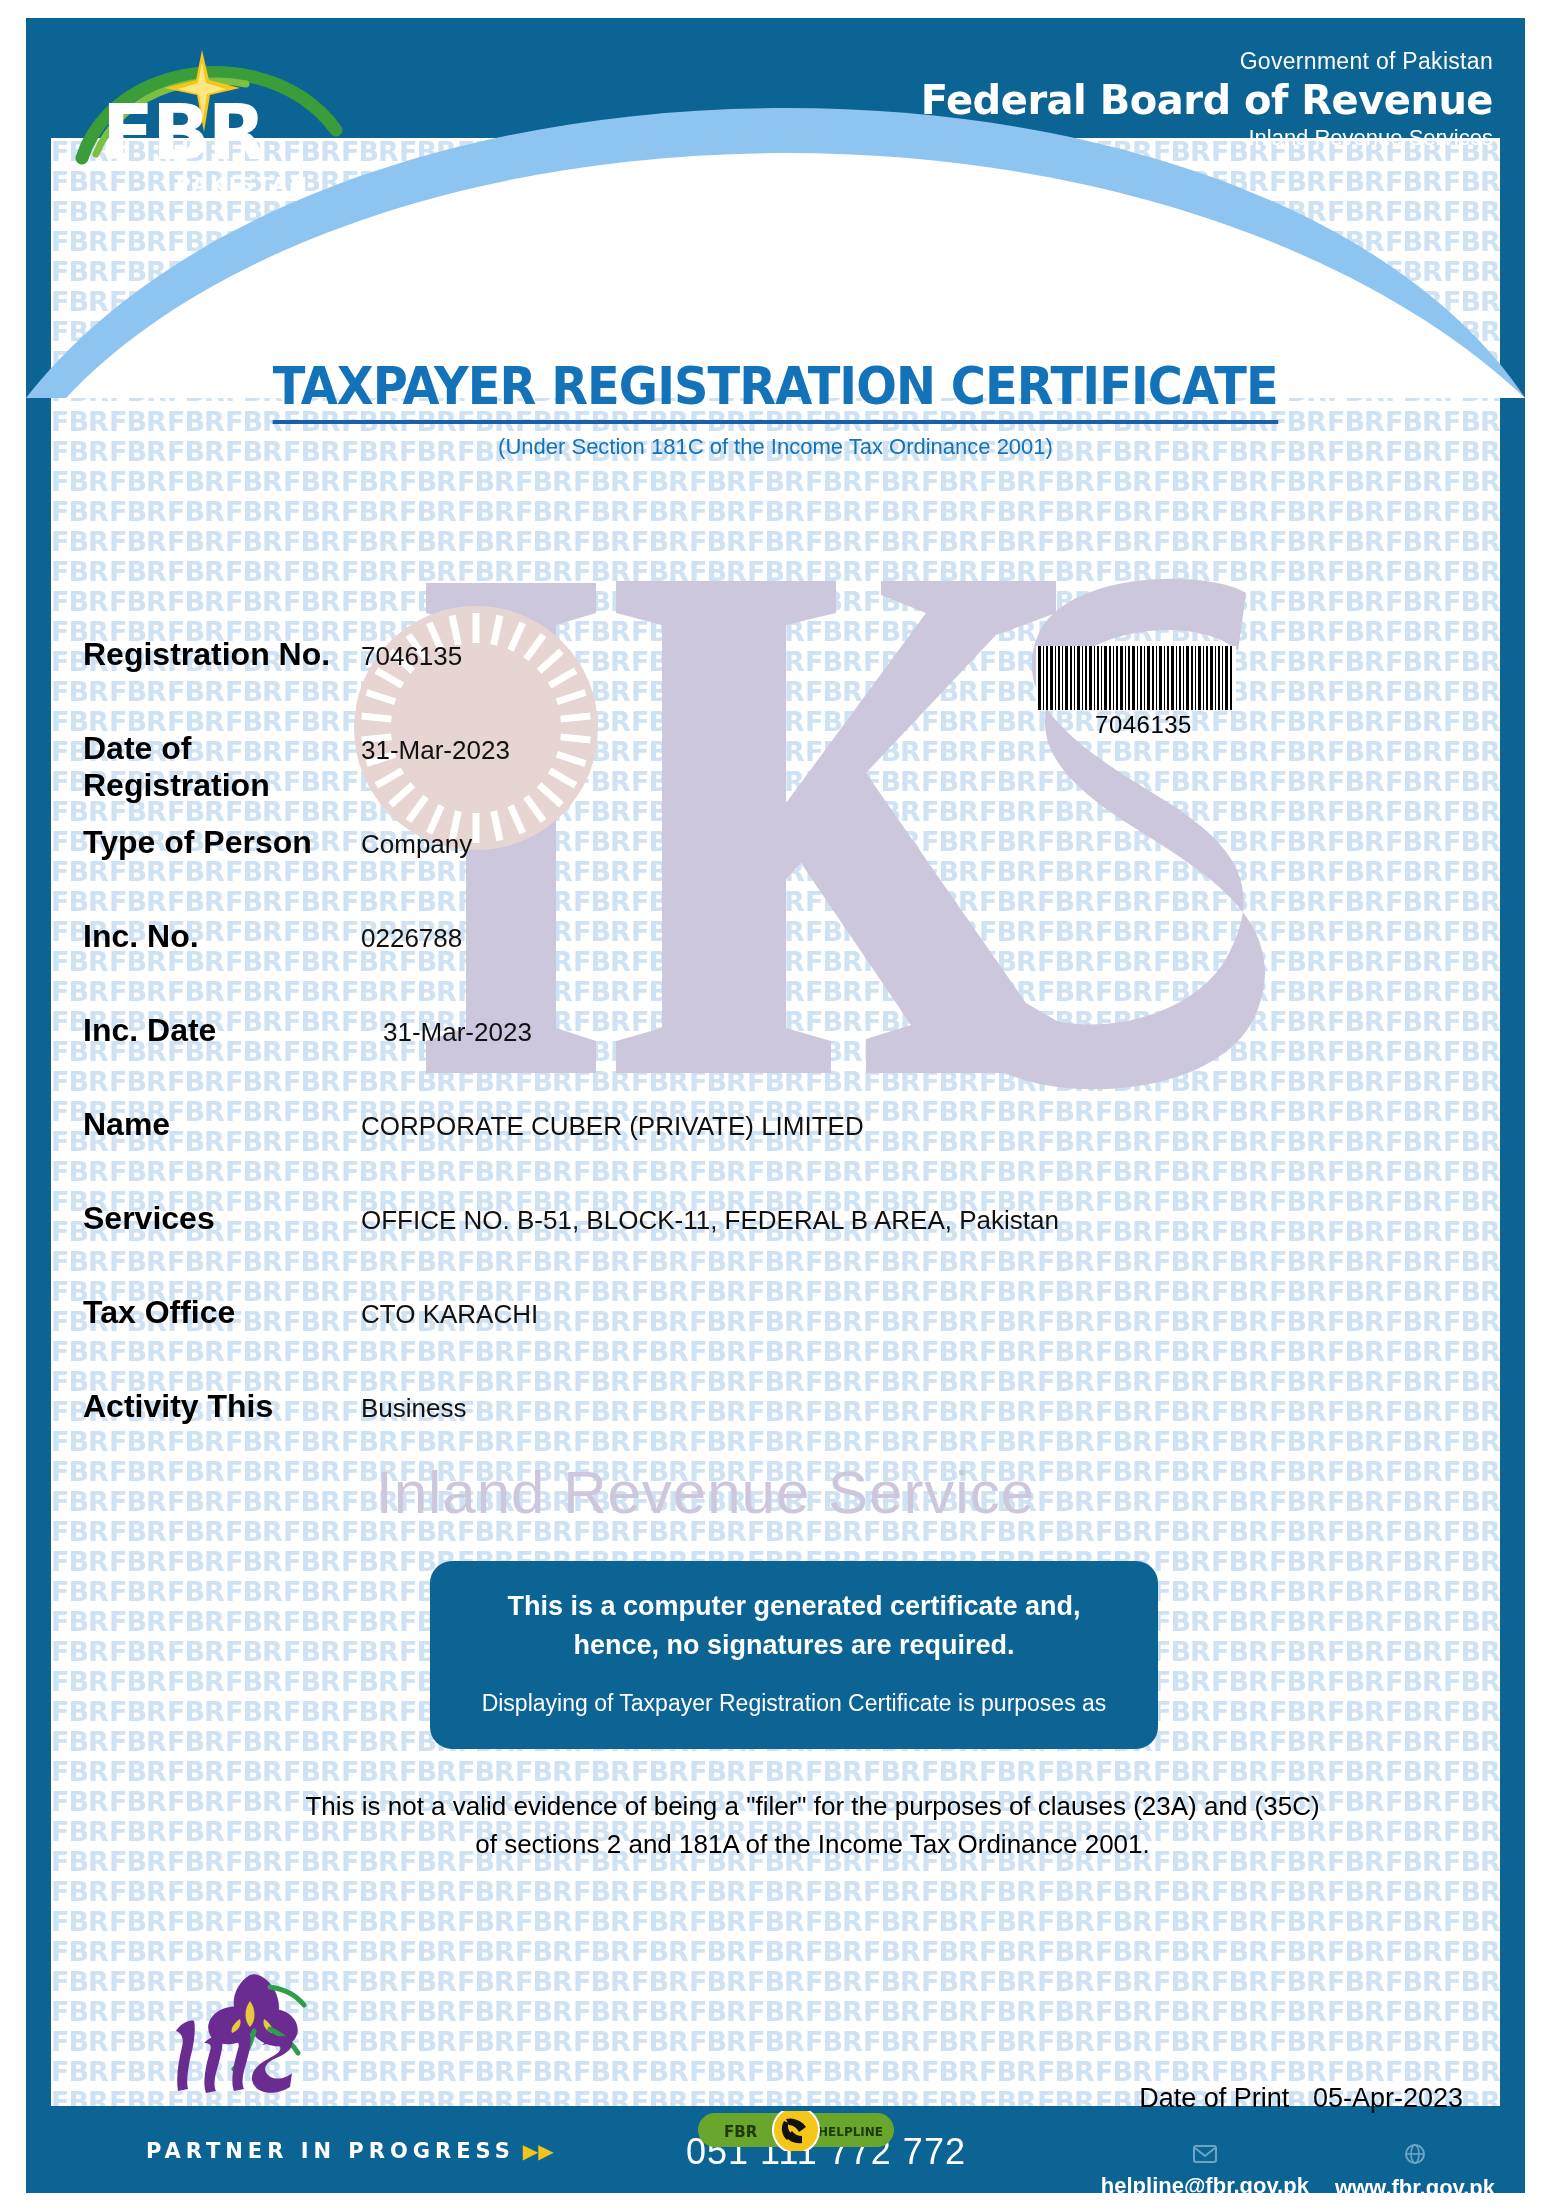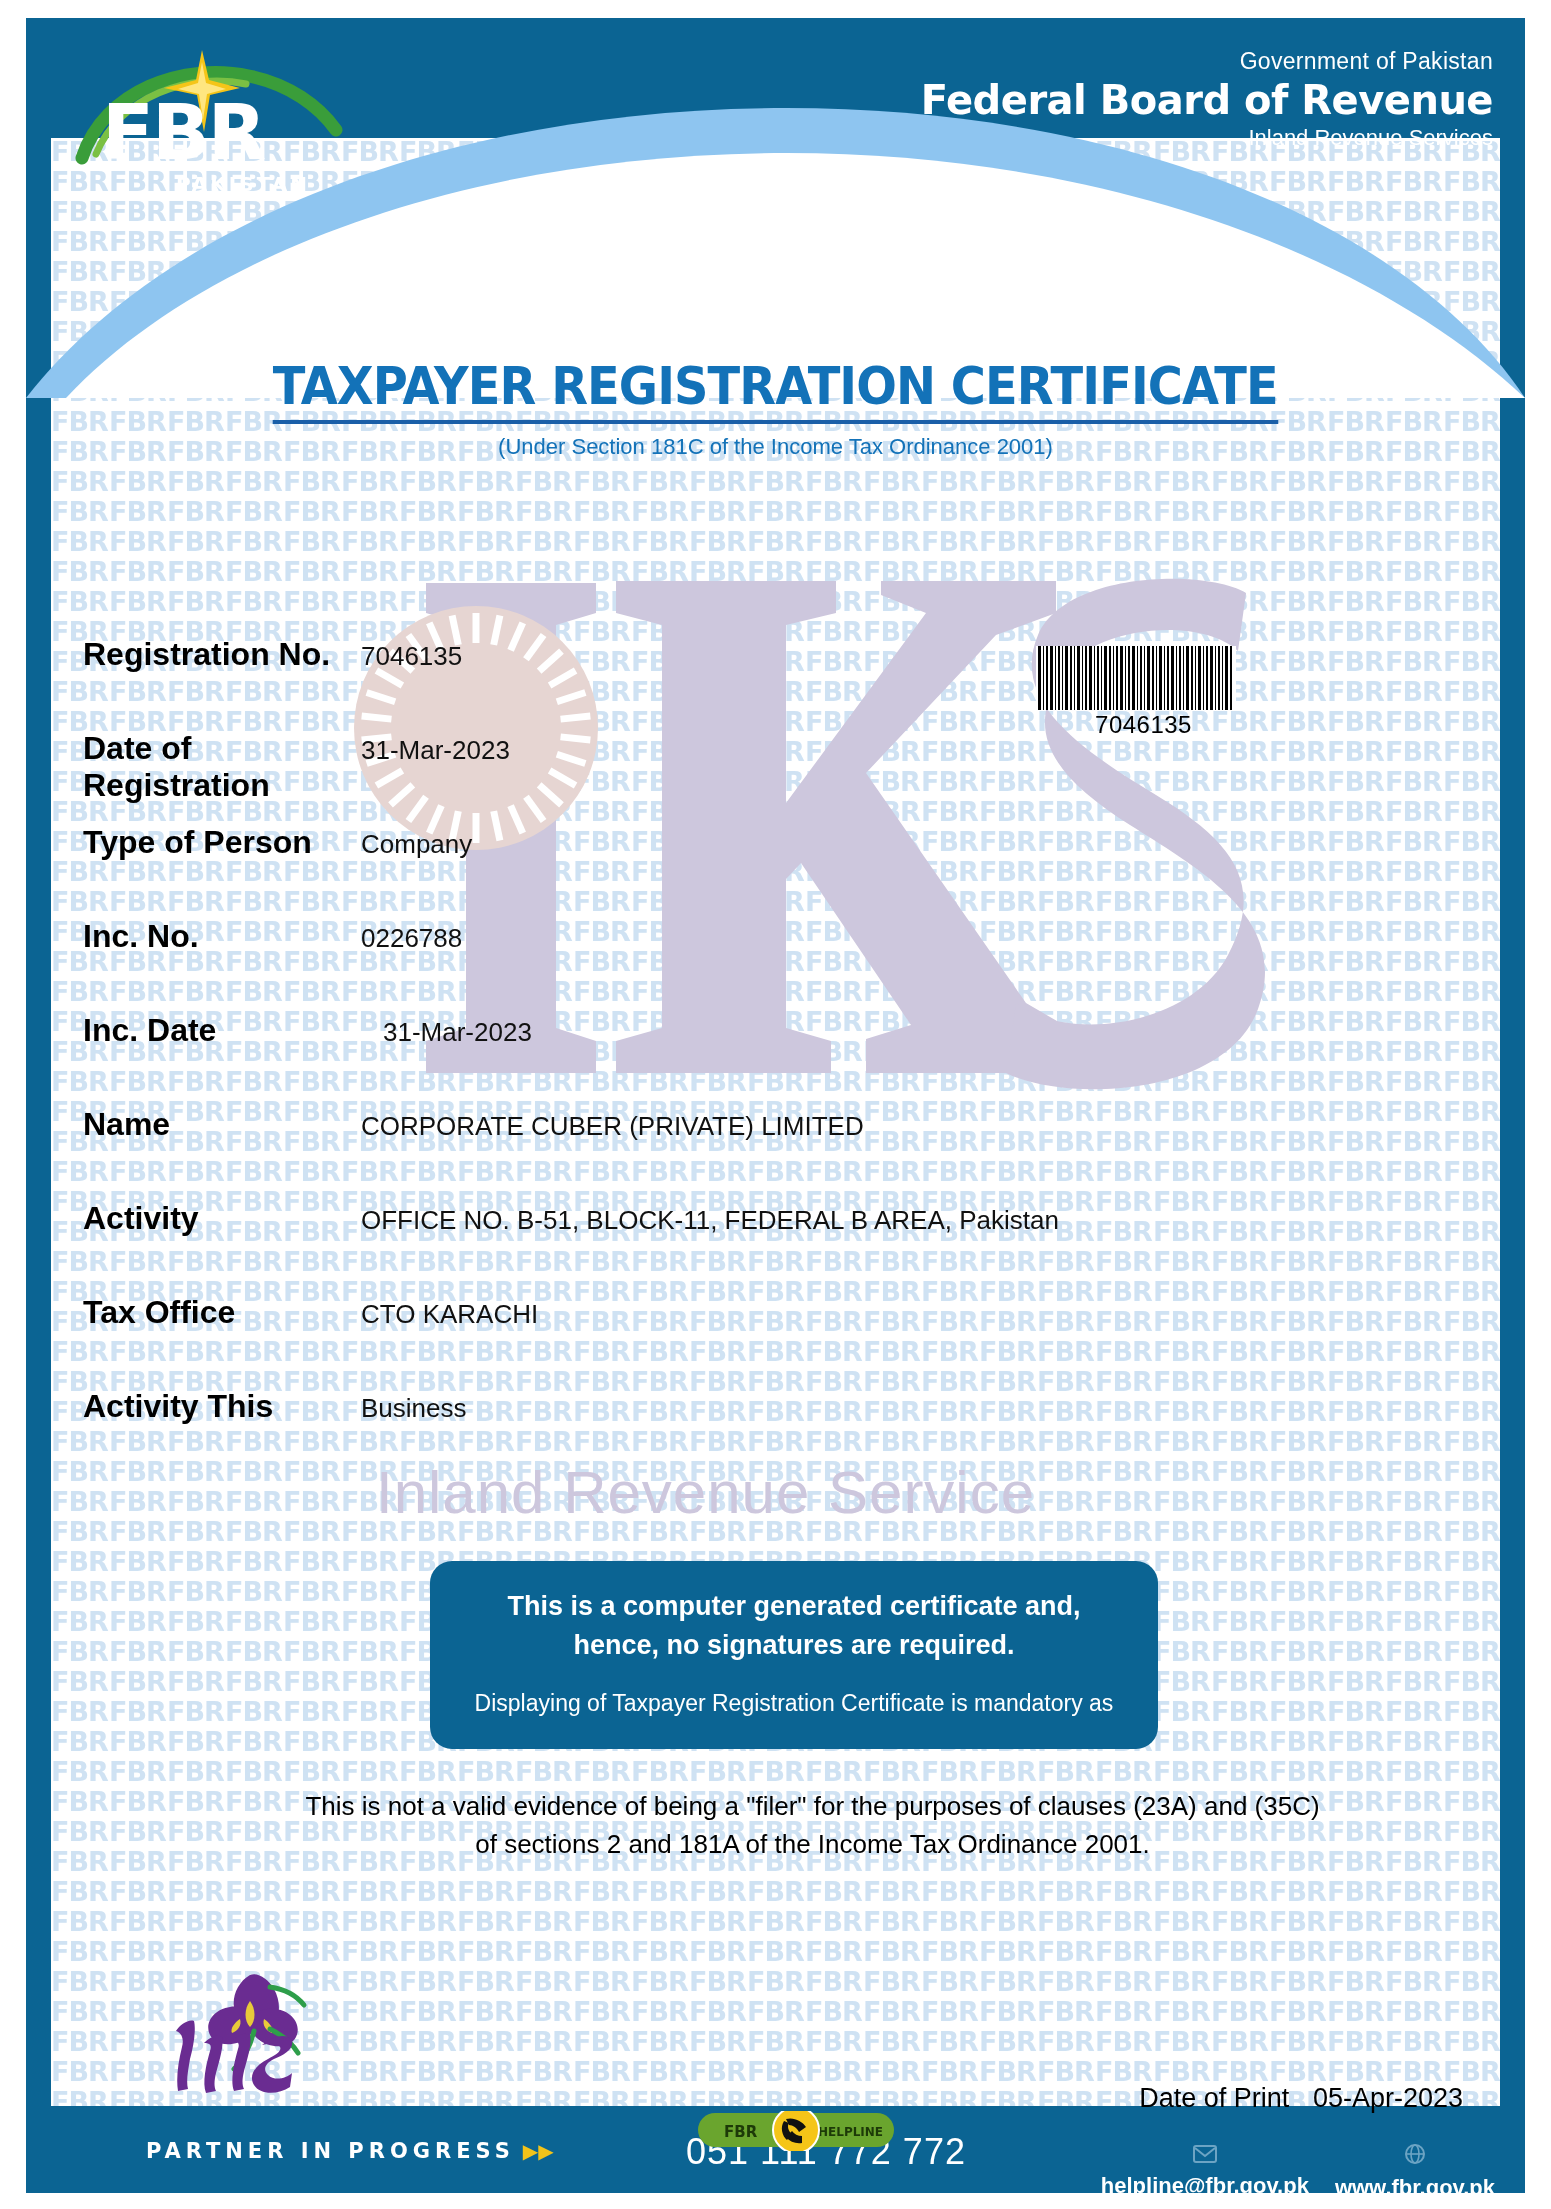--- a/index.html
+++ b/index.html
@@ -553,37 +553,37 @@
       </div>
       <div class="field-row pad-left">
         <div class="field-label">Inc. Date</div>
         <div class="field-value" style="padding-left:22px">31-Mar-2023</div>
       </div>
       <div class="field-row pad-left">
         <div class="field-label">Name</div>
         <div class="field-value">CORPORATE CUBER (PRIVATE) LIMITED</div>
       </div>
       <div class="field-row pad-left">
-        <div class="field-label">Activity</div>
+        <div class="field-label">Services</div>
         <div class="field-value">OFFICE NO. B-51, BLOCK-11, FEDERAL B AREA, Pakistan</div>
       </div>
       <div class="field-row pad-left">
         <div class="field-label">Tax Office</div>
         <div class="field-value">CTO KARACHI</div>
       </div>
       <div class="field-row pad-left">
         <div class="field-label">Activity This</div>
         <div class="field-value">Business</div>
       </div>
     </div>
 
     <div class="notice">
       <div class="notice-strong">This is a computer generated certificate and,</div>
       <div class="notice-strong">hence, no signatures are required.</div>
-      <div class="notice-sub">Displaying of Taxpayer Registration Certificate is mandatory as</div>
+      <div class="notice-sub">Displaying of Taxpayer Registration Certificate is purposes as</div>
     </div>
 
     <div class="disclaimer">
       <div>This is not a valid evidence of being a "filer" for the purposes of  clauses (23A) and (35C)</div>
       <div>of sections 2 and 181A of the Income Tax Ordinance 2001.</div>
     </div>
 
     <div class="iris-logo">
       <svg xmlns="http://www.w3.org/2000/svg" viewBox="0 0 200 150">
         <g fill="#6a2c91">

